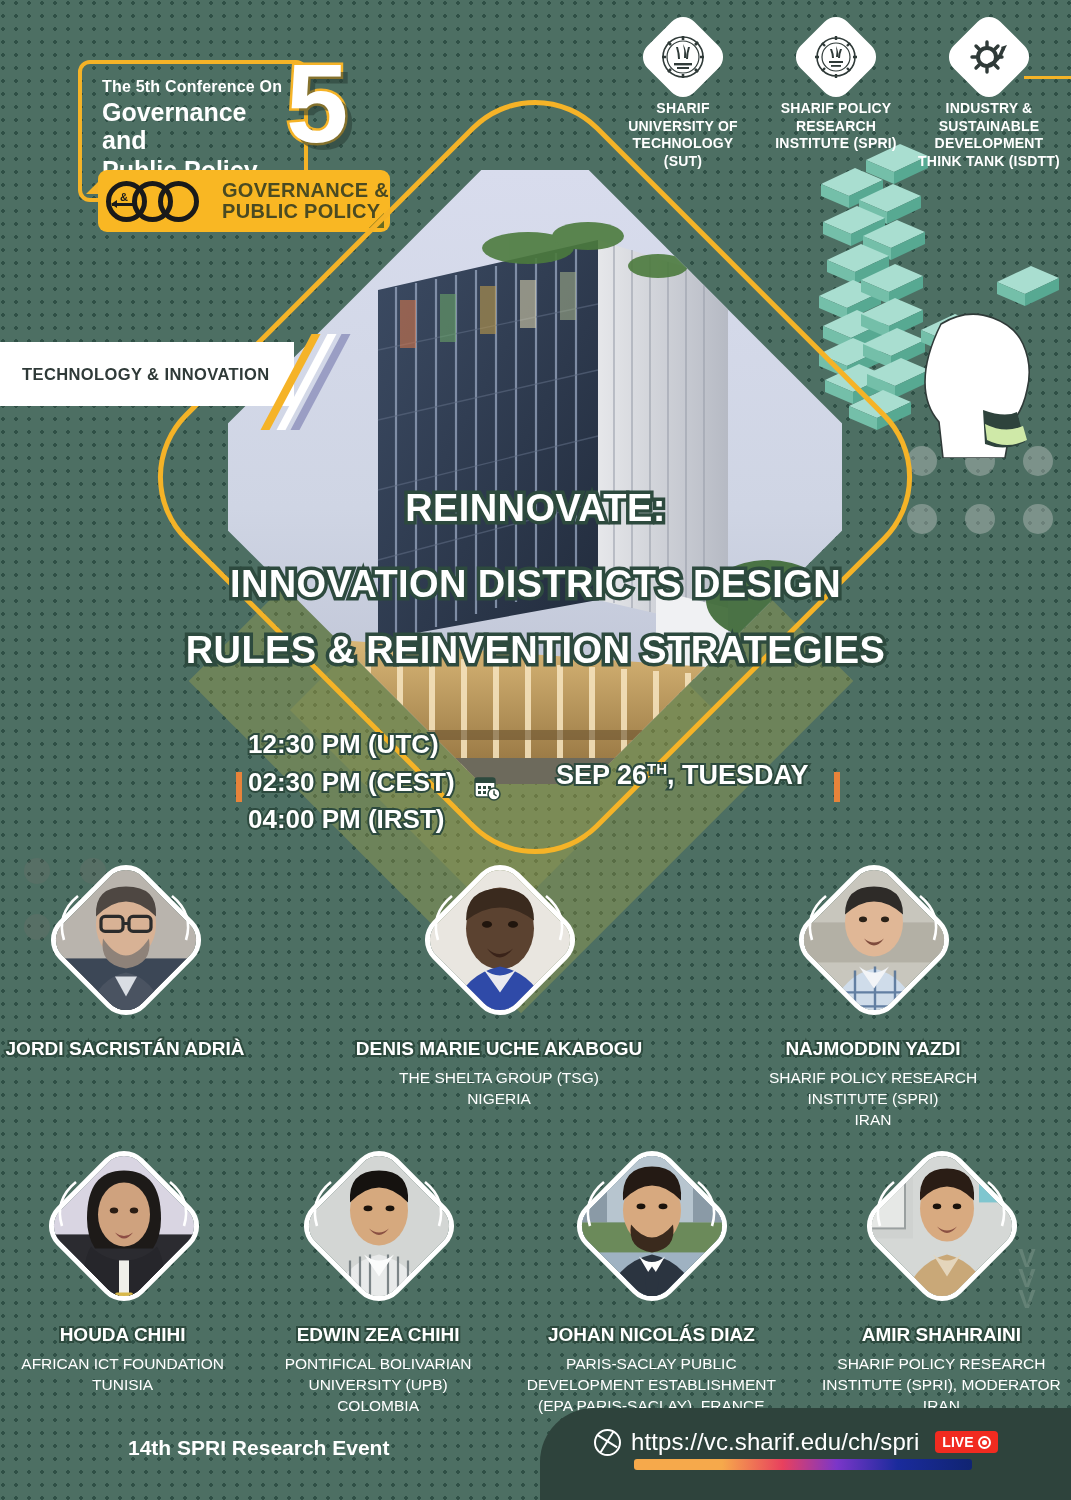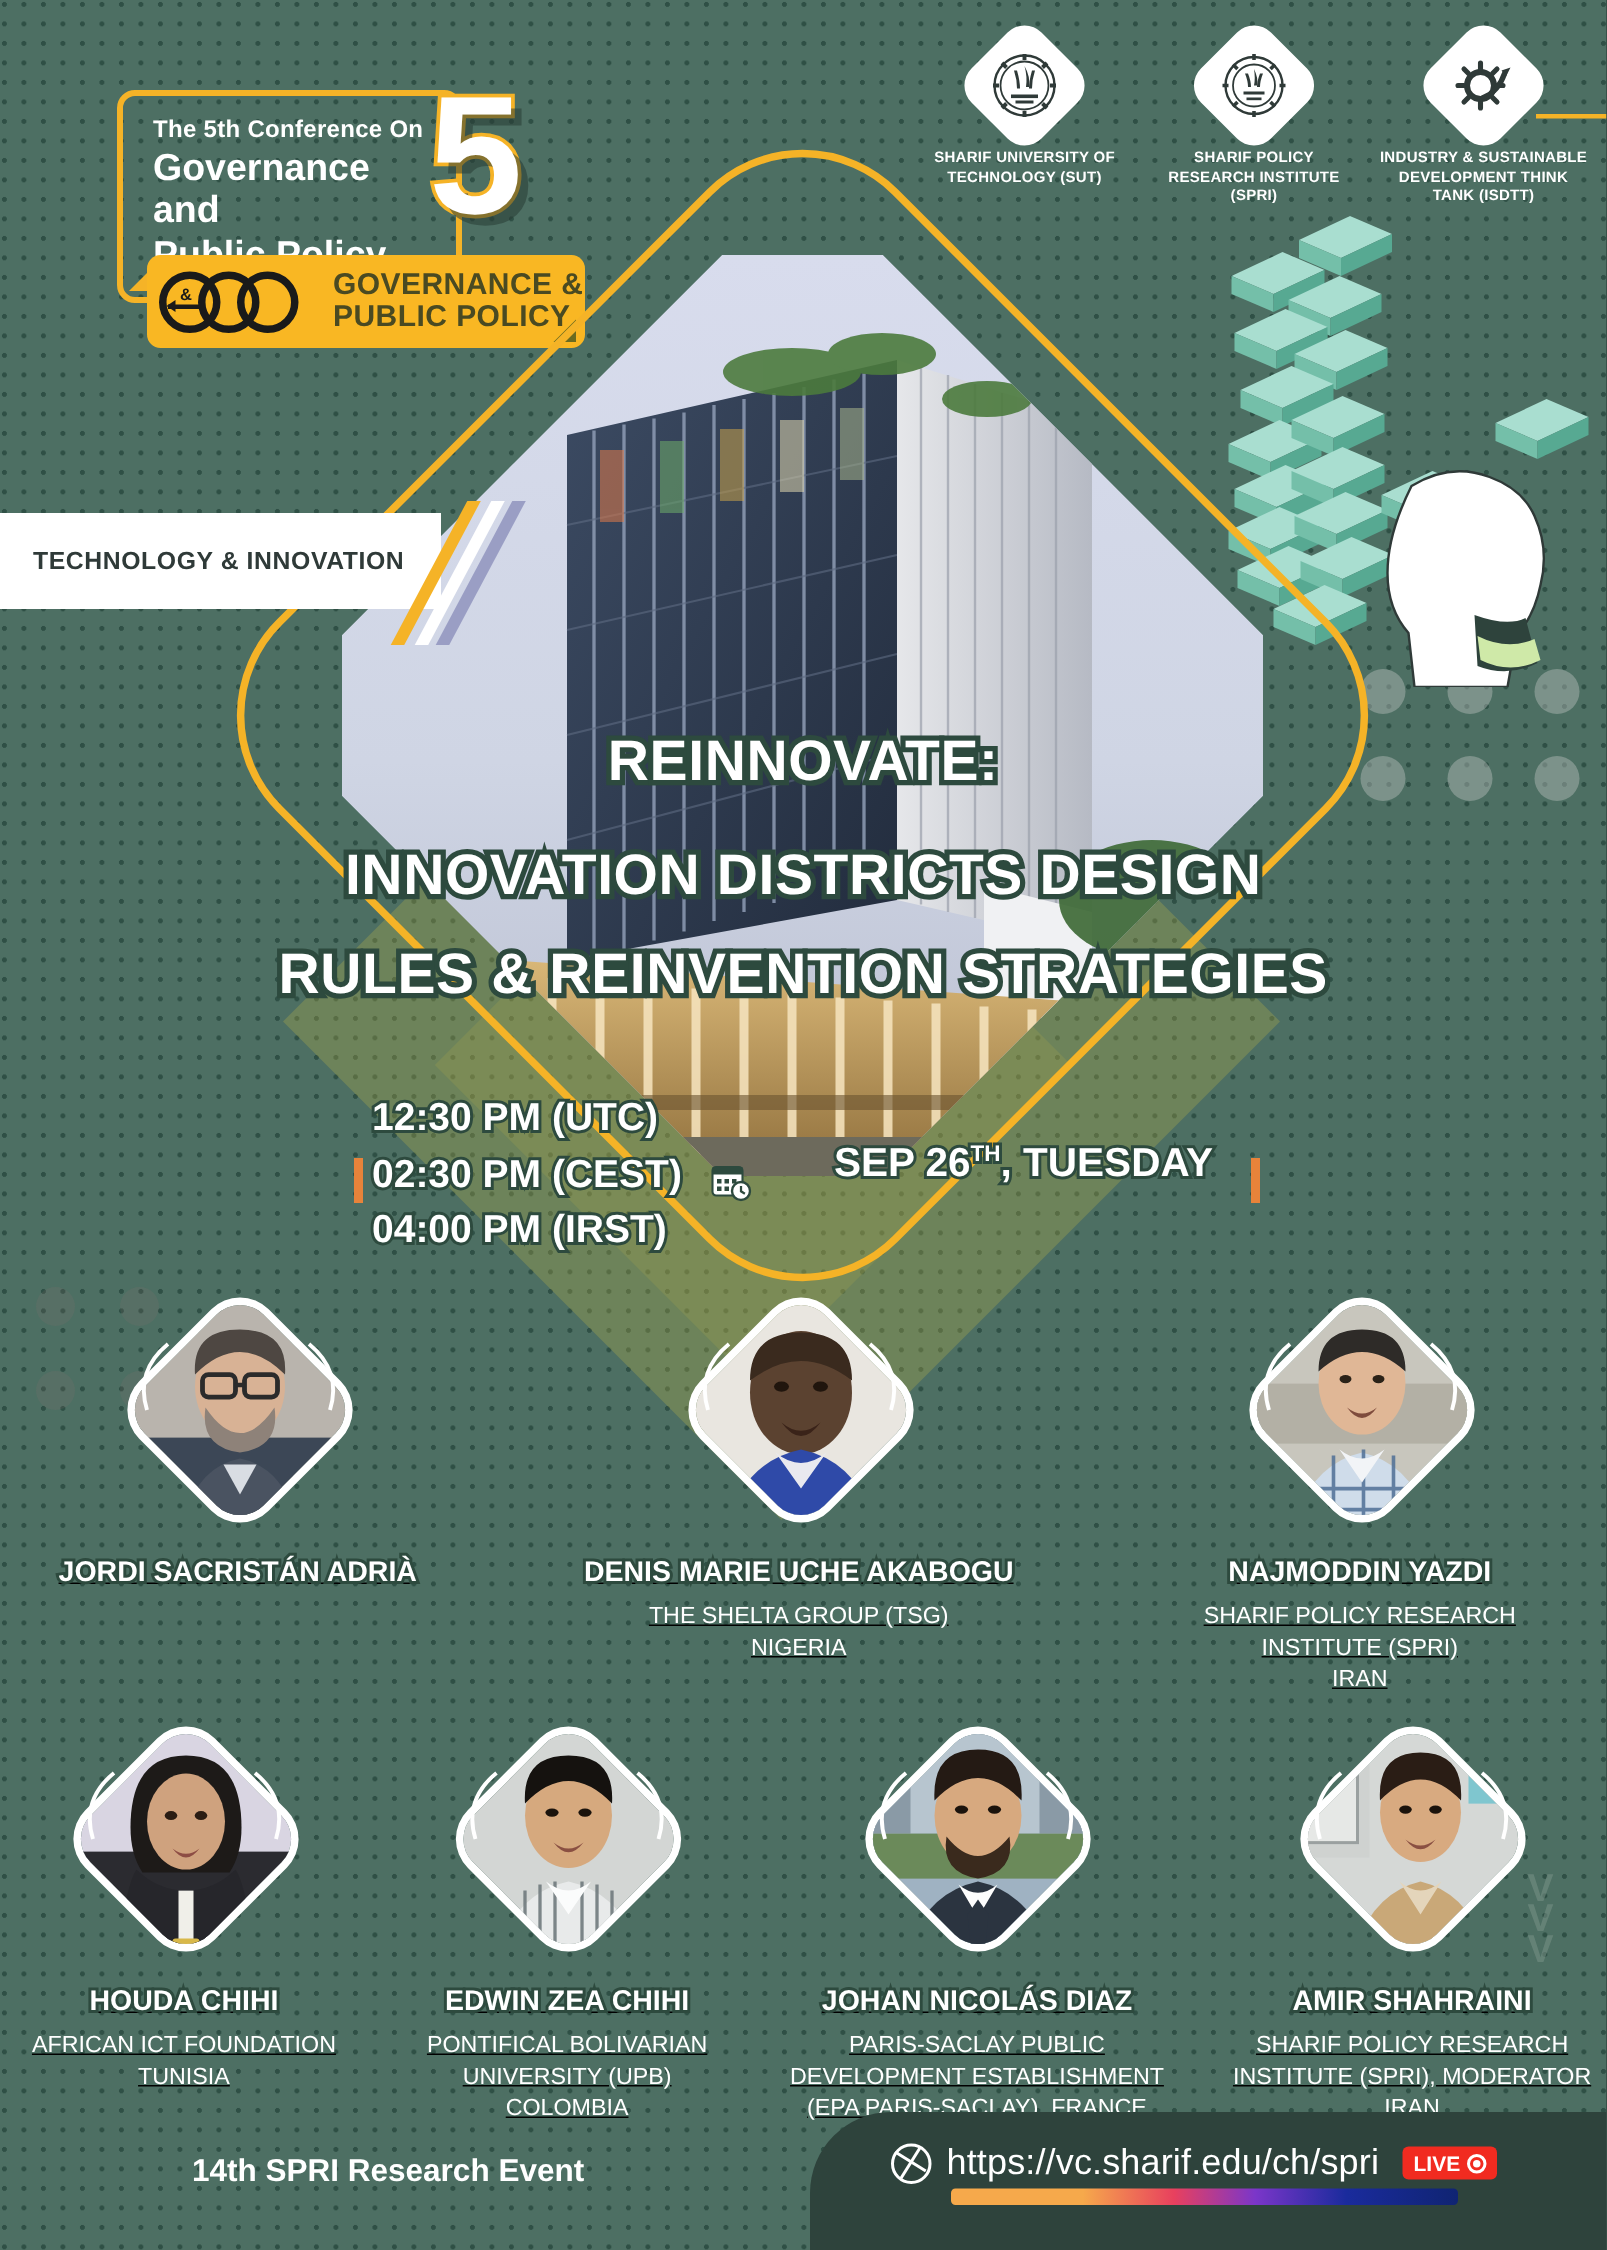--- a/index.html
+++ b/index.html
@@ -74,21 +74,21 @@
     border-right:15px solid transparent;border-bottom:15px solid #6b6b20;transform:scaleX(-1);}
 
   
   .orgs{position:absolute;left:612px;top:24px;width:448px;display:flex;justify-content:space-between;}
   .org{width:142px;text-align:center;}
   .org-badge{
     width:66px;height:66px;margin:0 auto 10px;background:#ffffff;
     border-radius:16px;transform:rotate(45deg);display:flex;align-items:center;justify-content:center;
   }
   .org-badge svg{transform:rotate(-45deg)}
-  .org-cap{color:#ffffff;font-size:10px;font-weight:bold;line-height:1.25;letter-spacing:.2px;}
+  .org-cap{color:#ffffff;font-size:14px;font-weight:bold;line-height:1.25;letter-spacing:.2px;}
   .org-dash{position:absolute;right:-30px;top:52px;width:66px;height:3px;background:#f5b327;}
 
   
   .blocks{position:absolute;right:0;top:138px;width:270px;height:320px;}
 
   
   .tech-tag{
     position:absolute;left:0;top:342px;width:294px;height:64px;background:#ffffff;
     display:flex;align-items:center;padding-left:22px;
   }
@@ -135,21 +135,21 @@
   .bar-l{position:absolute;left:236px;top:772px;width:6px;height:30px;background:#e8833a;}
   .bar-r{position:absolute;left:834px;top:772px;width:6px;height:30px;background:#e8833a;}
   .date-txt{
     position:absolute;left:556px;top:760px;
     color:#ffffff;font-size:27px;font-weight:bold;white-space:nowrap;
     -webkit-text-stroke:4px #2d4a3e;paint-order:stroke fill;
   }
   .date-txt sup{font-size:15px}
 
   
-  .row{position:absolute;width:1065px;display:flex;justify-content:center;text-decoration:underline;}
+  .row{position:absolute;width:1065px;display:flex;justify-content:flex-start;}
   .sp{text-align:center;}
   .ph-wrap{position:relative;width:154px;height:170px;margin:0 auto;}
   .ph-clip{
     position:absolute;left:22px;top:22px;width:112px;height:112px;
     transform:rotate(45deg);border-radius:22px;overflow:hidden;
     box-shadow:0 0 0 5px #ffffff;
   }
   .ph-img{position:absolute;left:-22px;top:-22px;width:158px;height:158px;transform:rotate(-45deg);}
   .ph-arc{position:absolute;left:4px;top:4px;width:146px;height:162px;}
   .sp-name{

